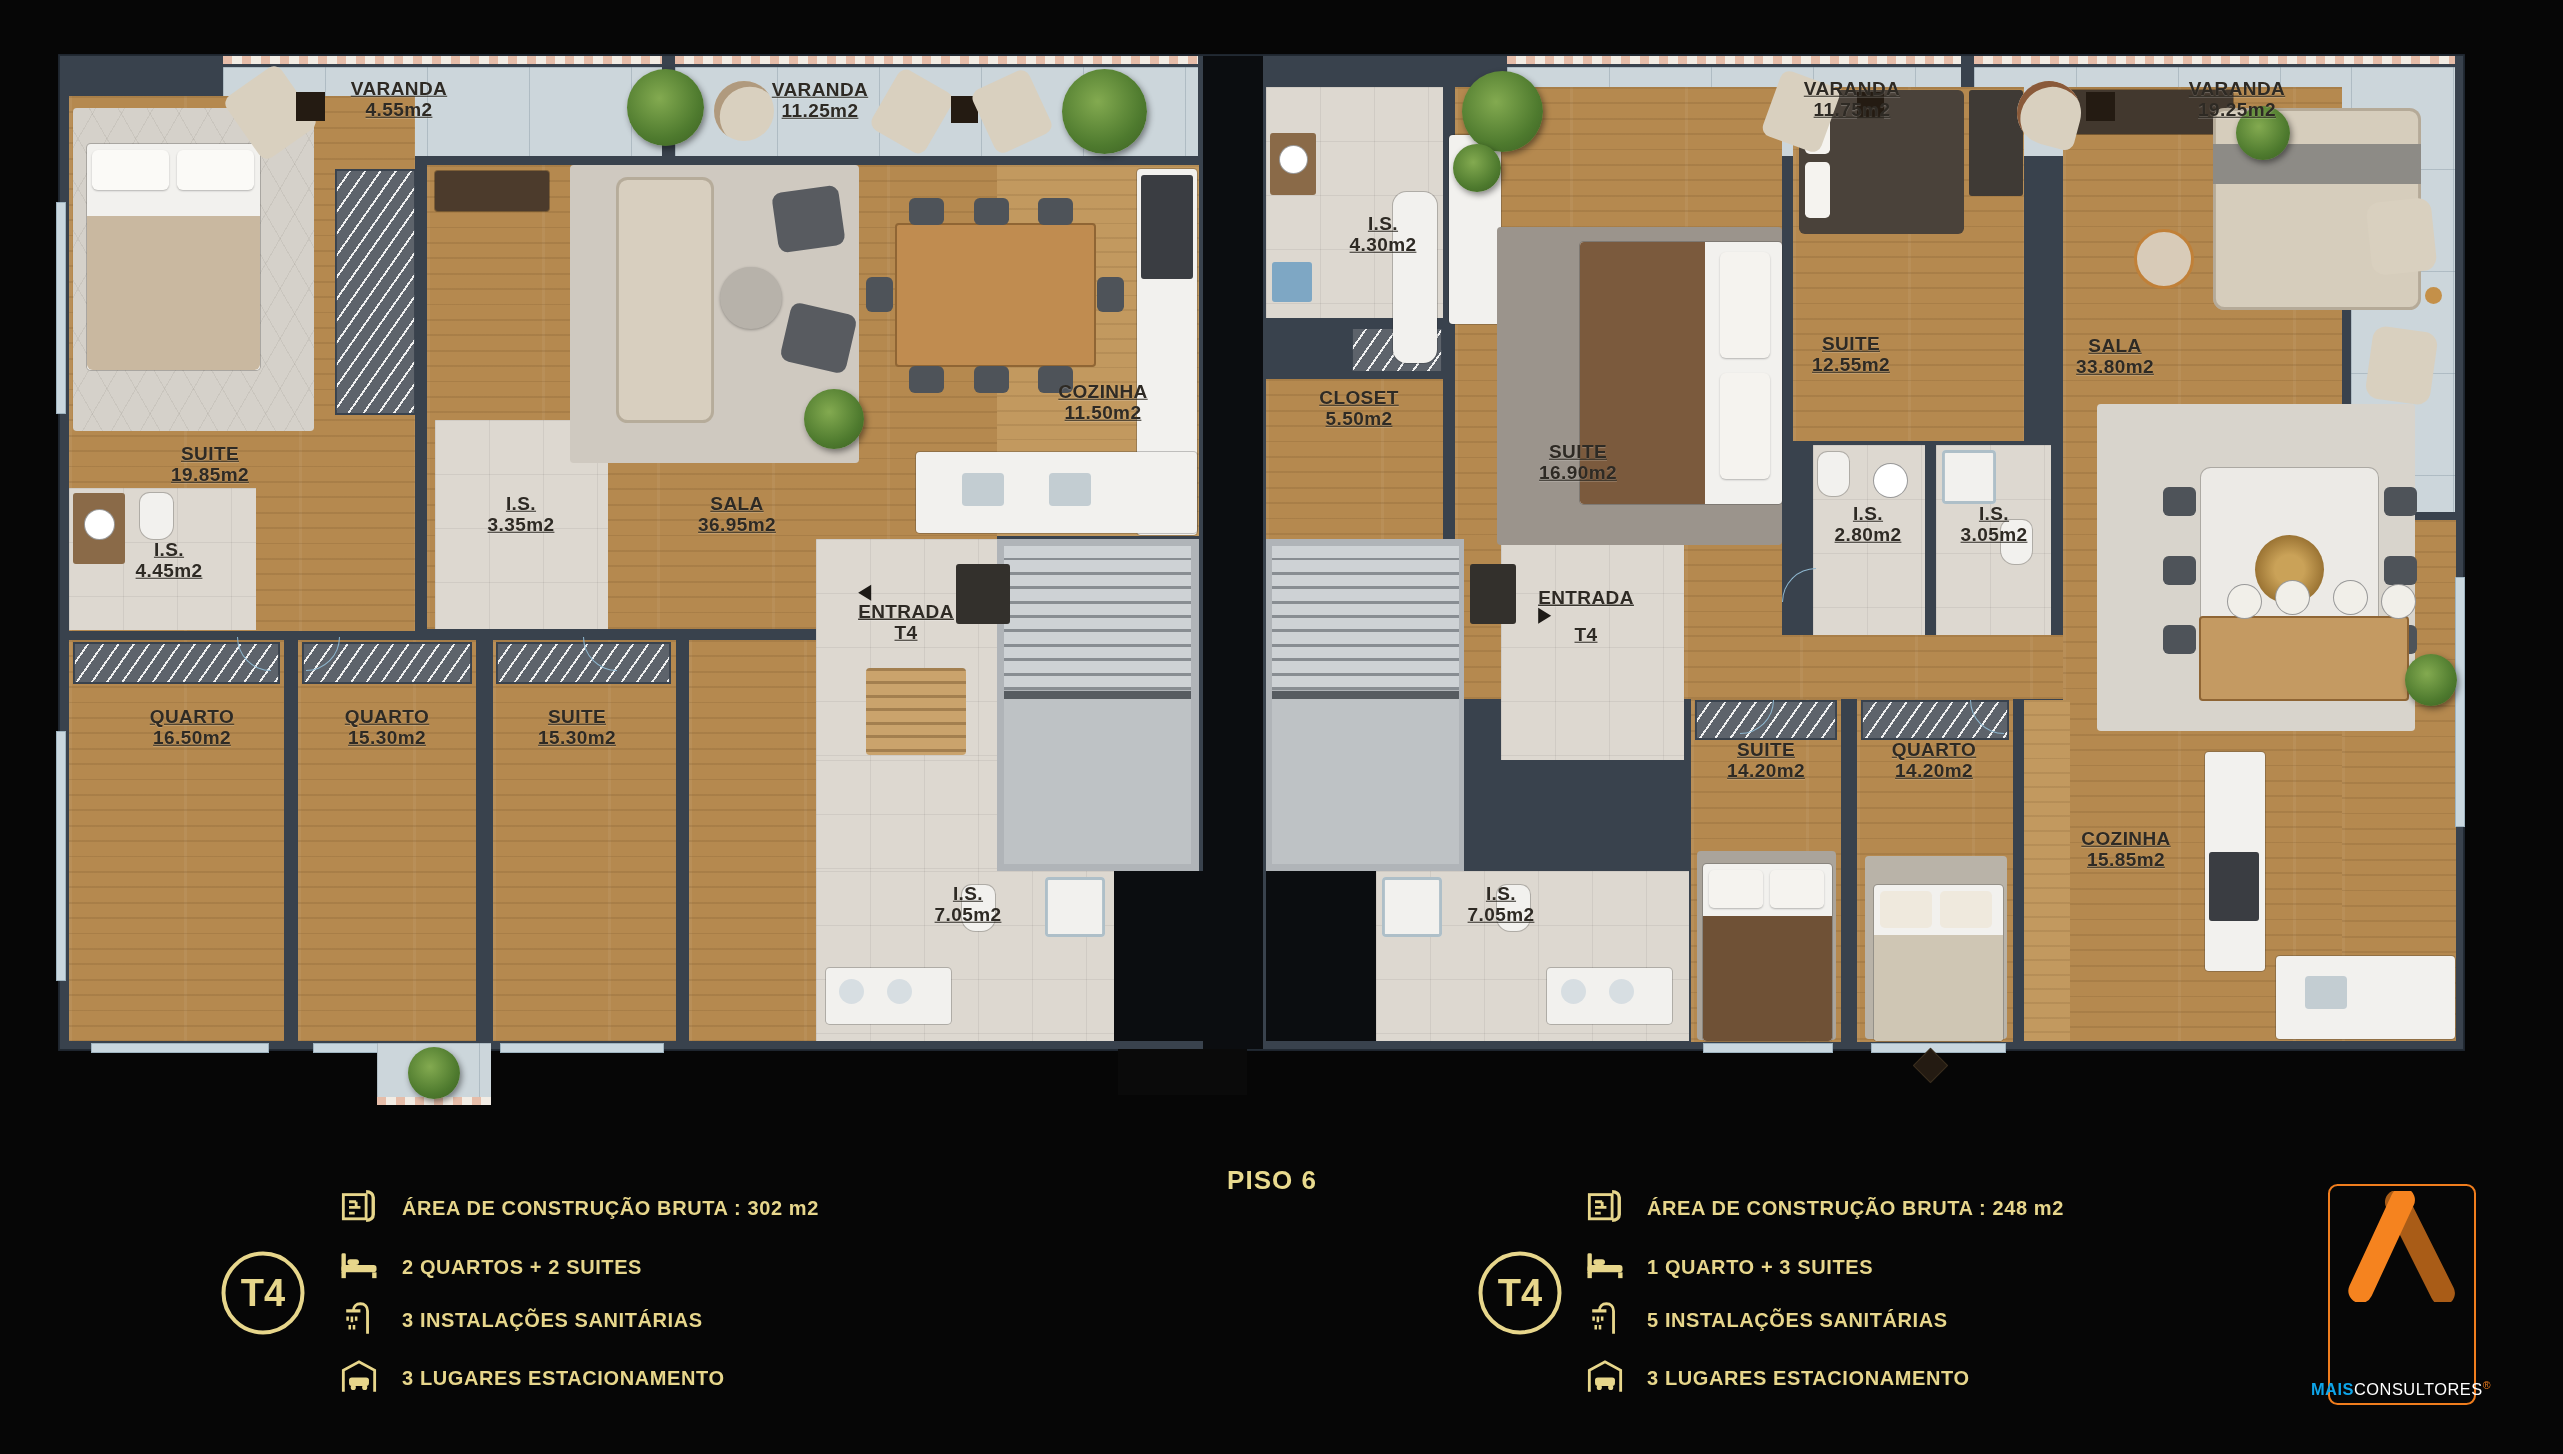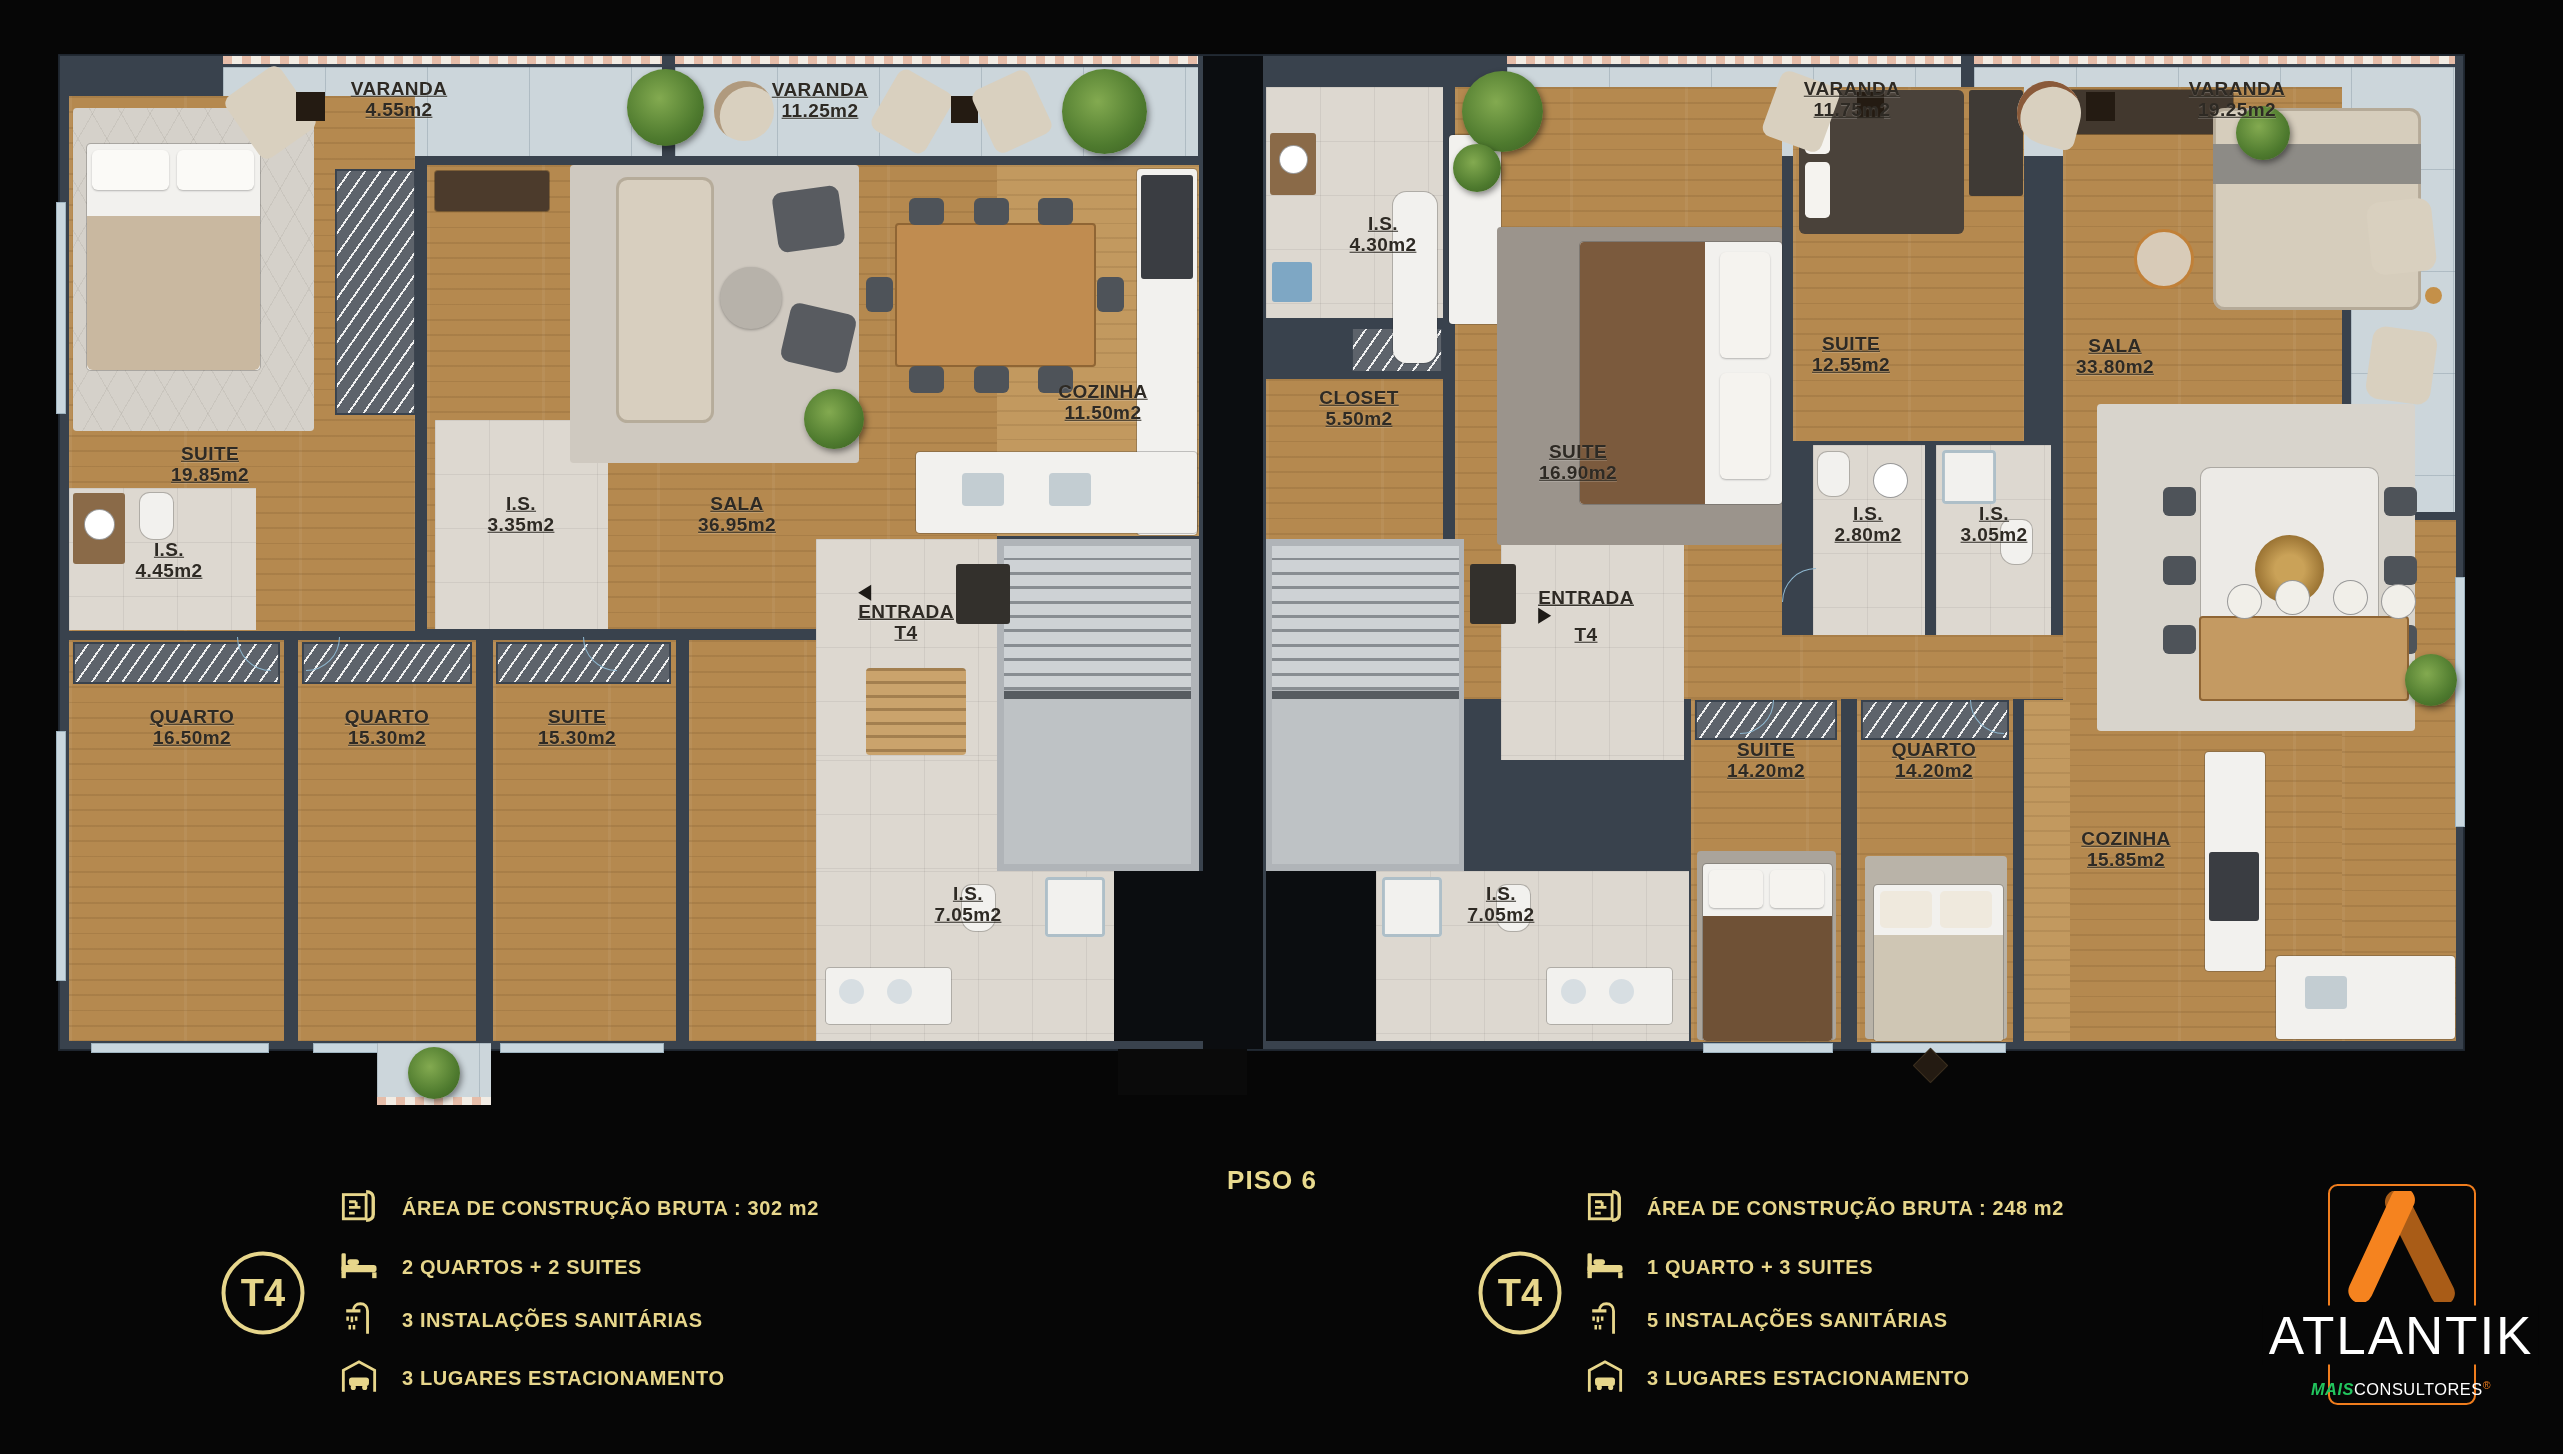--- a/index.html
+++ b/index.html
@@ -56,21 +56,21 @@
     font-size:38px;font-weight:700;color:#e7d68b;}
   .lrow-text{position:absolute;transform:translateY(-50%);font-size:20px;font-weight:600;
     letter-spacing:0.6px;color:#e7d68b;white-space:nowrap;}
   .licon{position:absolute;transform:translate(-50%,-50%);}
   
   .logo-frame{position:absolute;border:2.9px solid #f07d1d;border-radius:9.6px;}
   .brand{position:absolute;transform:translate(-50%,-50%);color:#ffffff;font-size:53px;
     font-weight:400;letter-spacing:1.9px;white-space:nowrap;}
   .brand span{background:#060606;padding:0 5.8px;}
   .sub{position:absolute;transform:translate(-50%,-50%);font-size:16.4px;letter-spacing:0.5px;white-space:nowrap;}
-  .sub b{color:#22c55e;font-style:italic;}
+  .sub b{color:#0ea5e9;}
   .sub .w{color:#ffffff;font-weight:400;}
   .sub .r{color:#f07d1d;font-size:10.6px;vertical-align:super;}
 </style>
 </head>
 <body>
 
 <div id="stage">
 
   <div class="abs wall" style="left:60px;top:56px;width:2403px;height:993px;"></div>
   <div class="abs" style="left:1203px;top:56px;width:60px;height:993px;background:#0b0d10;"></div>
@@ -449,19 +449,17 @@
         <circle cx="17" cy="21" r="1.8" fill="#e7d68b" stroke="none"></circle>
       </svg></div>
   <div class="lrow-text" style="left:1647px;top:1378px;">3 LUGARES ESTACIONAMENTO</div>
 
   <div class="logo-frame" style="left:2328px;top:1184px;width:144px;height:217px;"></div>
   <div class="abs" style="left:2343px;top:1191px;">
     <svg width="115" height="111" viewBox="0 0 100 100">
       <line x1="47" y1="10" x2="88" y2="92" stroke="#a95c17" stroke-width="22" stroke-linecap="round"></line>
       <line x1="52" y1="8" x2="14" y2="90" stroke="#f5831f" stroke-width="22" stroke-linecap="round"></line>
     </svg></div>
-  <div class="brand" style="left:2401px;top:1335px;">
-    <span>ATLANTIK</span></div>
   <div class="sub" style="left:2401px;top:1389px;">
     <b>MAIS</b><span class="w">CONSULTORES</span><span class="r">®</span></div>
 
 </div>
 
 
 </body></html>

